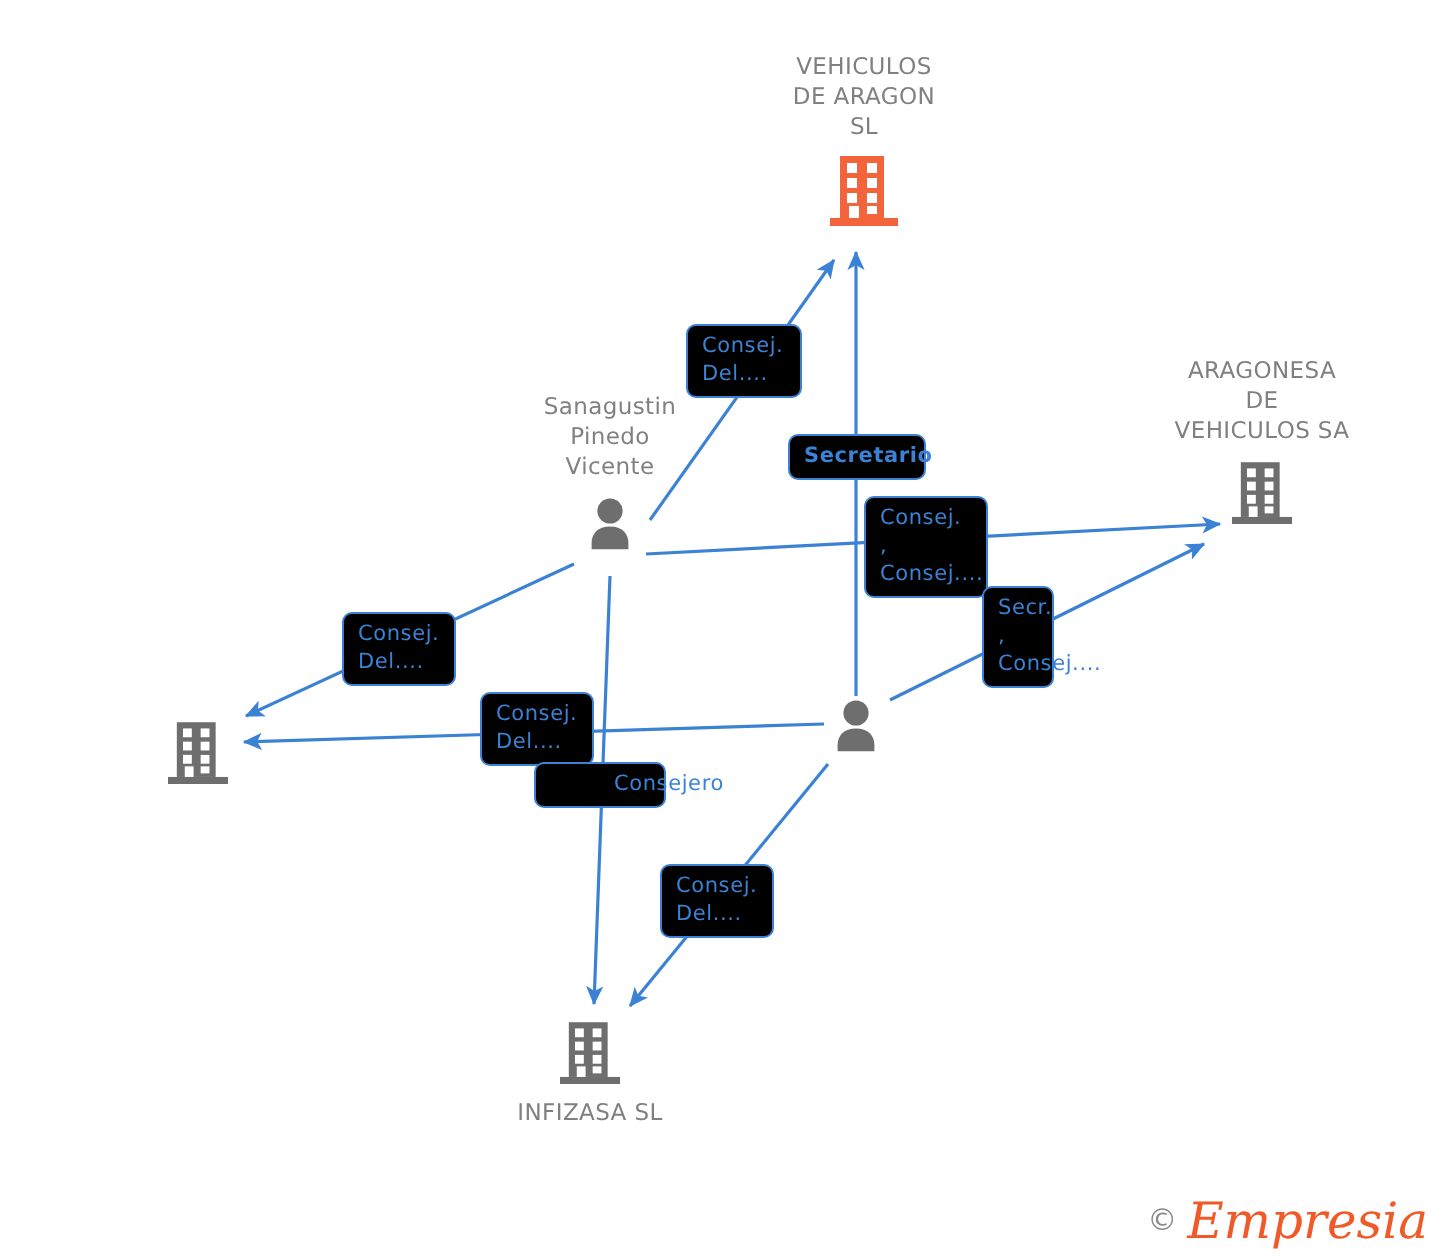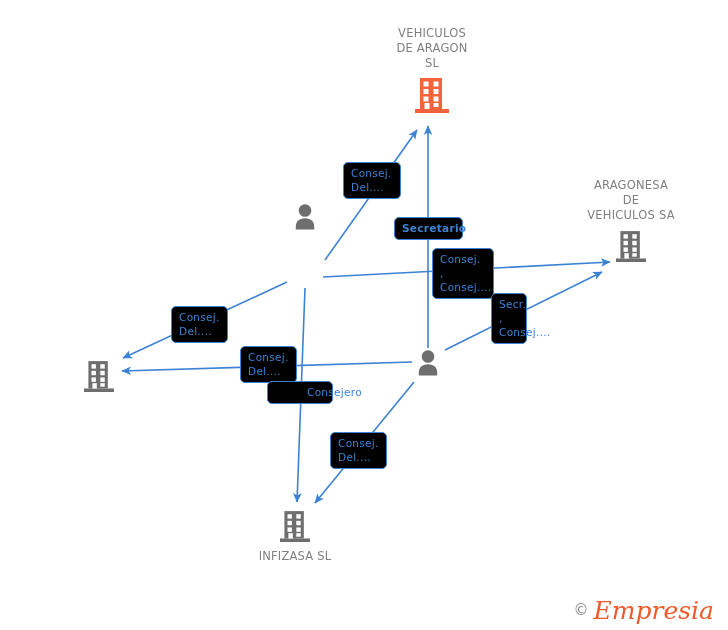--- a/index.html
+++ b/index.html
@@ -173,20 +173,23 @@
       <rect x="8.5" y="19.5" width="5" height="5" fill="#ffffff"></rect>
       <rect x="18.5" y="19.5" width="5" height="5" fill="#ffffff"></rect>
       <rect x="9.5" y="26" width="5" height="6" fill="#ffffff"></rect>
       <rect x="18.5" y="26" width="5" height="4" fill="#ffffff"></rect>
     </svg>
   </span>
   <div class="node-label" style="margin-top:5px;">INFIZASA SL</div>
 </div>
 
 <div class="node" style="left:225px; top:196px; width:160px;">
+  <div class="node-label">Sanagustin
+Pinedo
+Vicente</div>
   <span class="icon-wrap" style="margin-top:7px;">
     <svg width="26" height="28" viewBox="0 0 26 28" xmlns="http://www.w3.org/2000/svg">
       <circle cx="13" cy="7.5" r="6.3" fill="#6e6e6e"></circle>
       <path d="M13 15.2c-6.1 0-9.2 3.6-9.2 8.2v3.2h18.4v-3.2c0-4.6-3.1-8.2-9.2-8.2z" fill="#6e6e6e"></path>
     </svg>
   </span>
 </div>
 
 <div class="node" style="left:348px; top:349px; width:160px;">
   <span class="icon-wrap">

